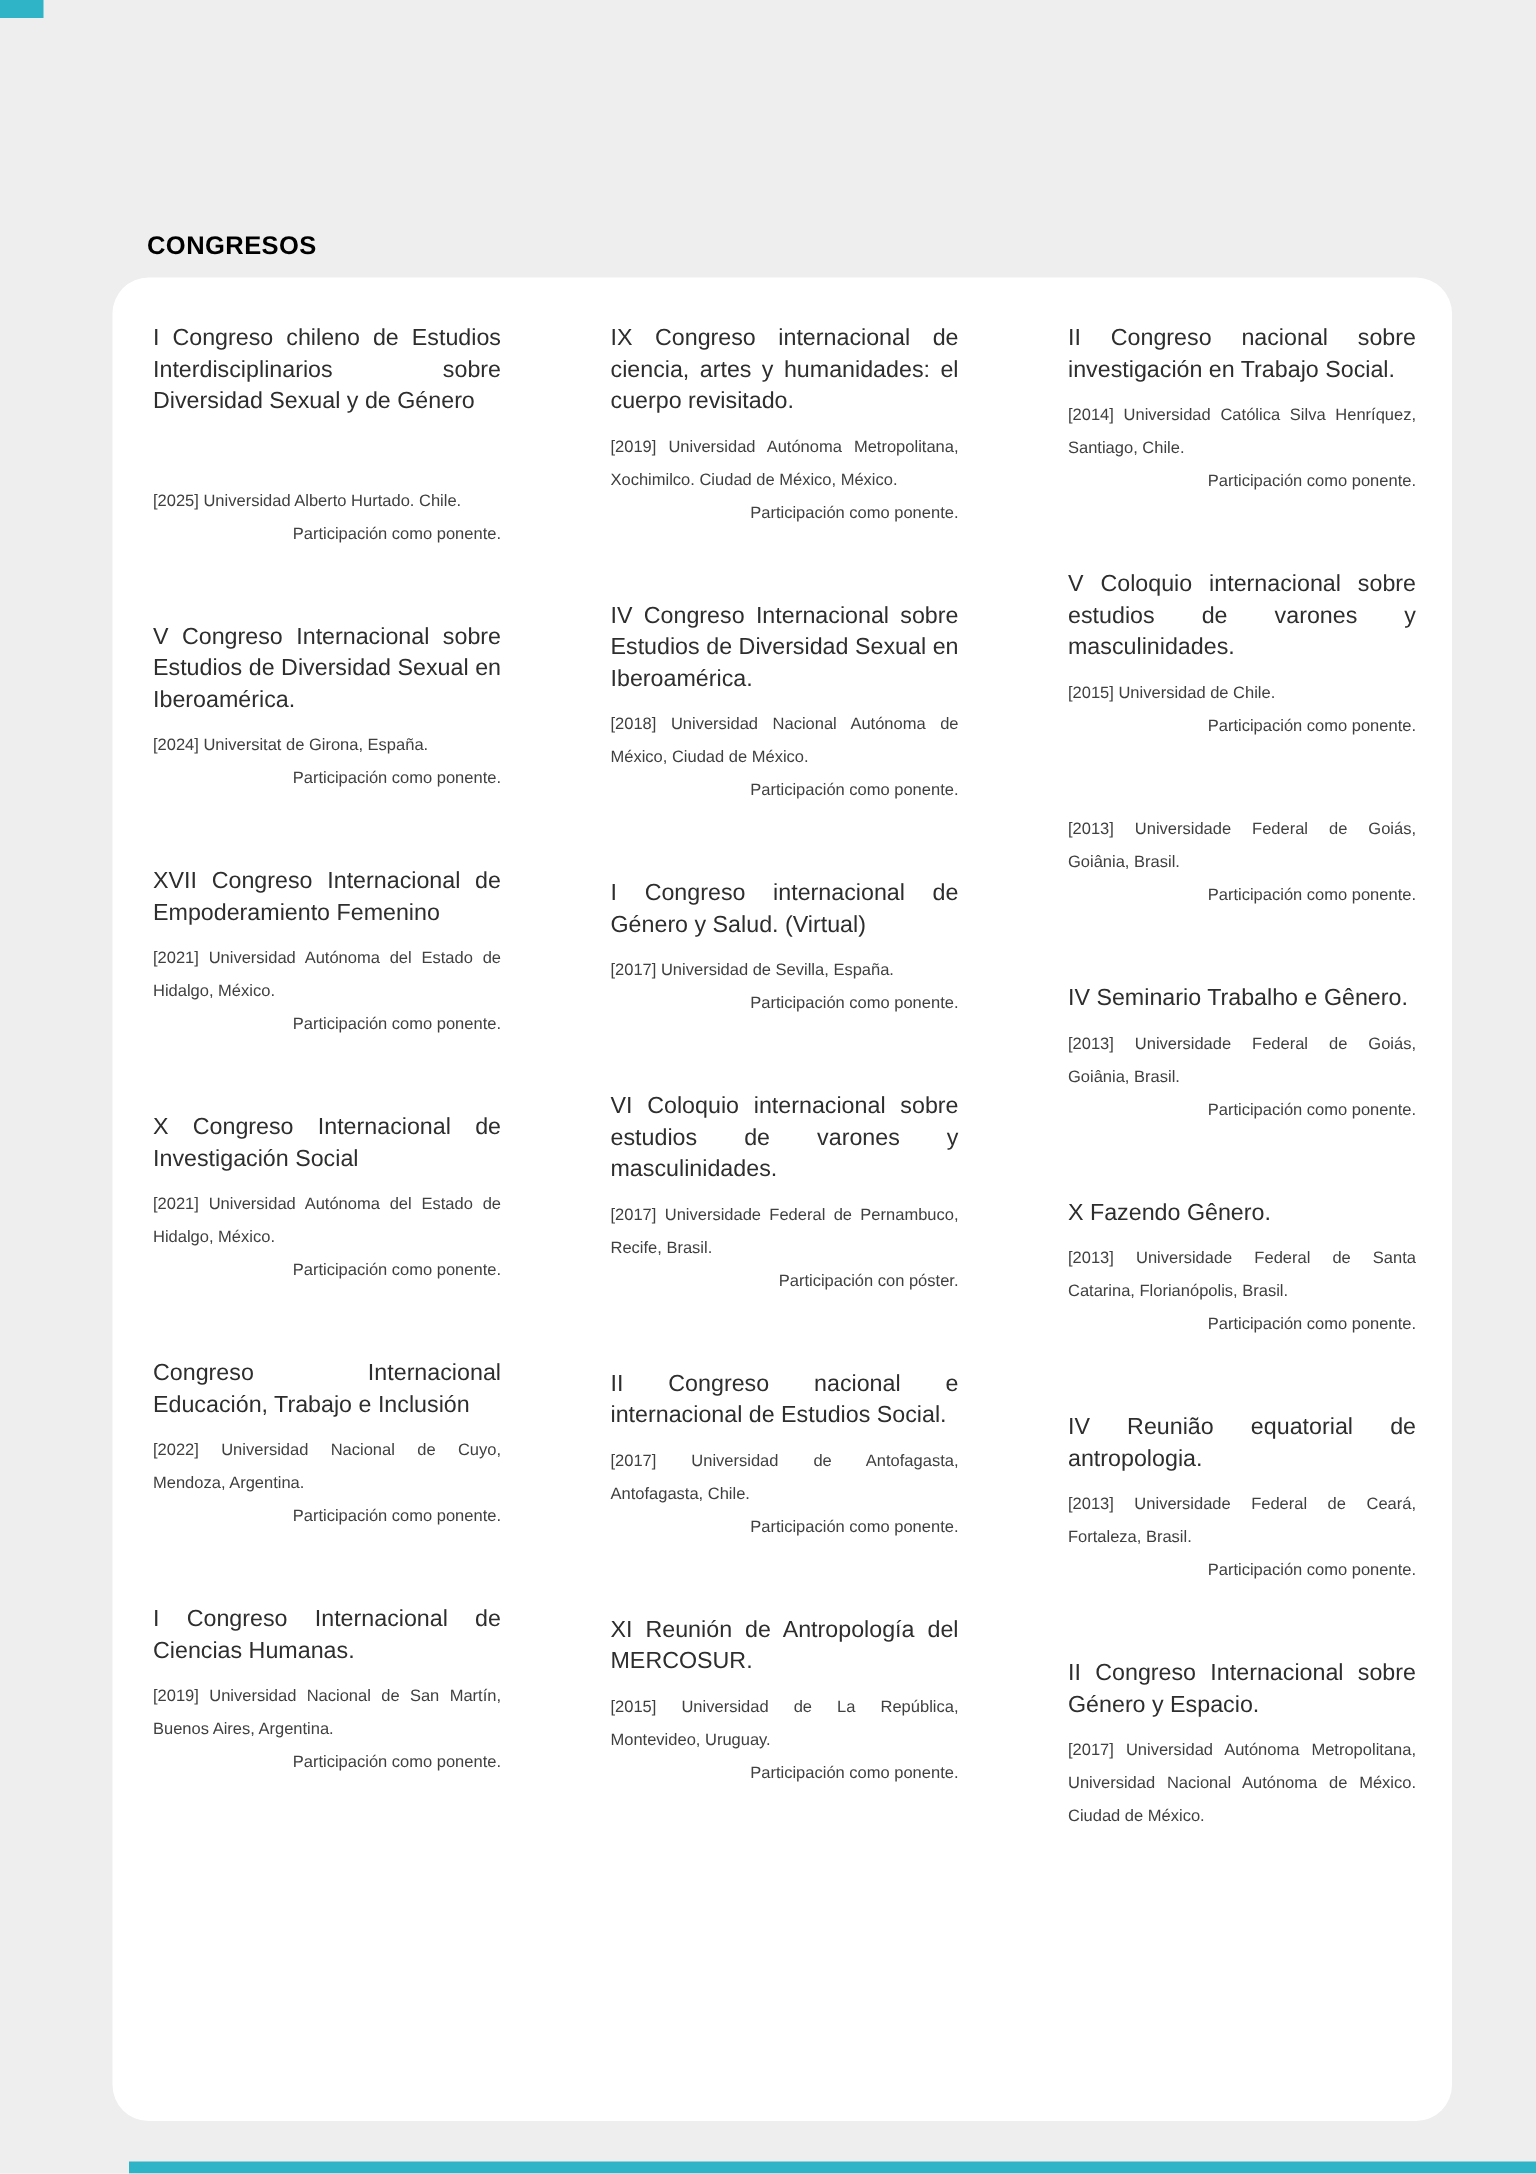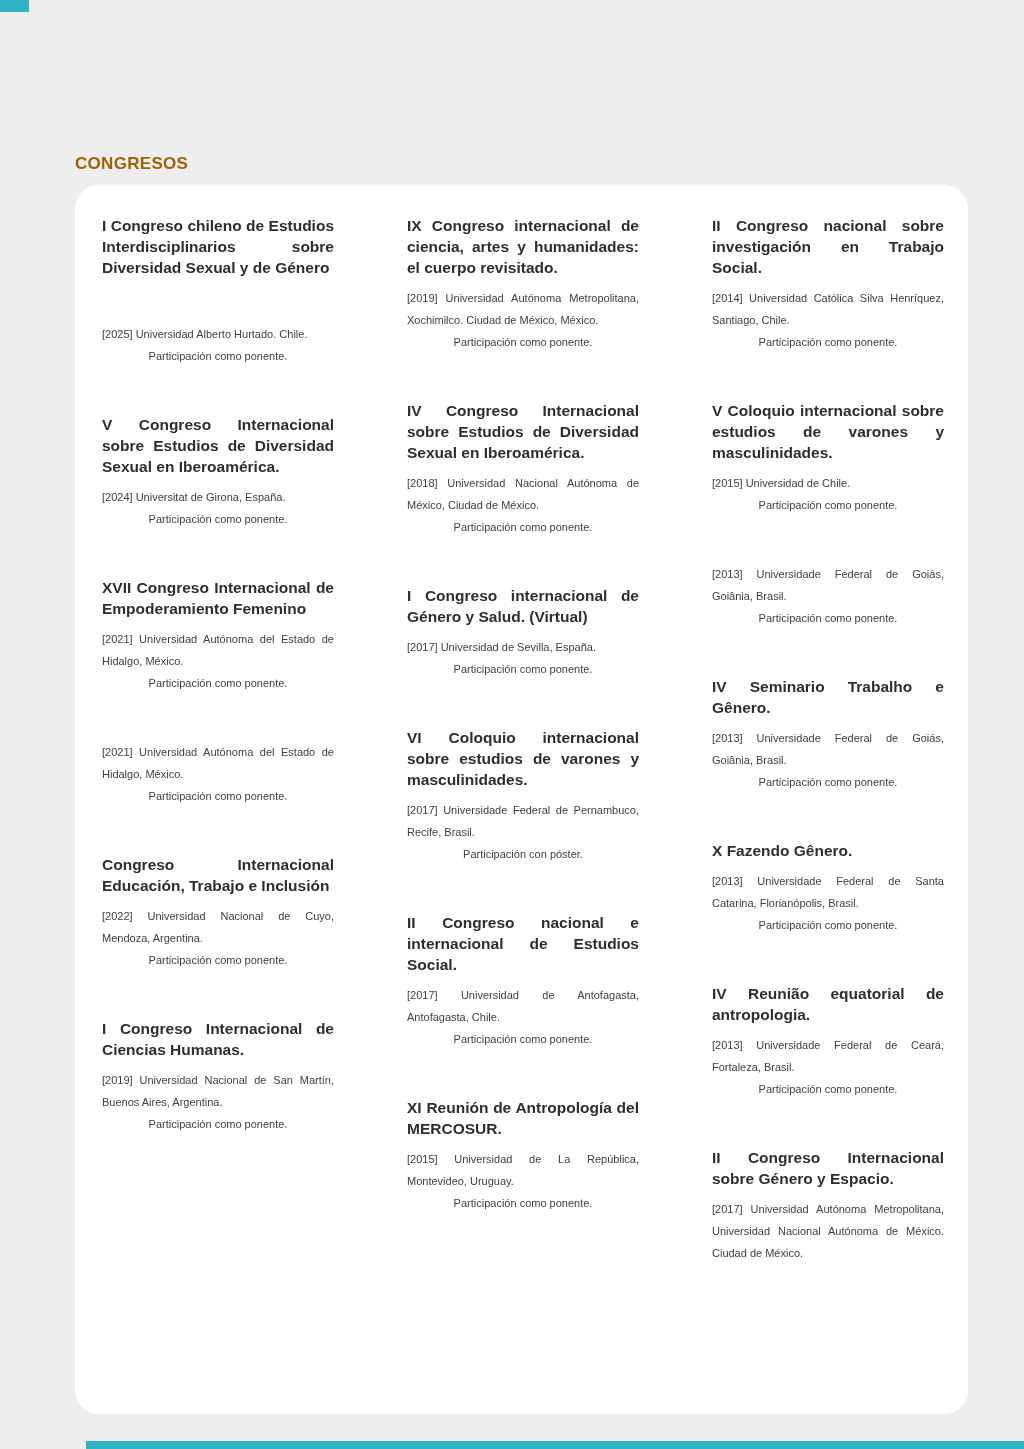--- a/index.html
+++ b/index.html
@@ -21,25 +21,25 @@
     background: #2fb3c6;
   }
   .accent-bottom {
     position: absolute;
     left: 86px; right: 0; bottom: 0;
     height: 8px;
     background: #2fb3c6;
   }
   .section-heading {
     position: absolute;
-    left: 75px; top: 140px;
+    left: 98px; top: 140px;
     font-size: 17px;
     font-weight: bold;
     letter-spacing: 0.3px;
-    color: #a16207;
+    color: #000000;
   }
   .card {
     position: absolute;
     left: 75px; top: 185px;
     width: 893px; height: 1229px;
     background: #ffffff;
     border-radius: 24px;
     box-sizing: border-box;
     padding: 30px 24px 30px 27px;
   }
@@ -49,33 +49,33 @@
   }
   .col {
     width: 232px;
     flex: 0 0 232px;
   }
   .entry { margin-bottom: 47px; }
   .entry-title {
     margin: 0 0 9px 0;
     font-size: 15.5px;
     line-height: 21px;
-    font-weight: bold;
+    font-weight: normal;
     color: #2e2e2e;
     text-align: justify;
   }
   .entry-title.title-gap { margin-bottom: 45px; }
   .entry-detail, .entry-participation {
     margin: 0;
     font-size: 11px;
     line-height: 22px;
     color: #404040;
     text-align: justify;
   }
-  .entry-participation { text-align: center; }
+  .entry-participation { text-align: right; }
 </style>
 </head>
 <body>
 
 <div class="page">
   <div class="accent-top"></div>
 
   <h2 class="section-heading">CONGRESOS</h2>
 
   <section class="card">
@@ -91,20 +91,21 @@
           <h3 class="entry-title">V Congreso Internacional sobre Estudios de Diversidad Sexual en Iberoamérica.</h3>
           <p class="entry-detail">[2024] Universitat de Girona, España.</p>
           <p class="entry-participation">Participación como ponente.</p>
         </article>
         <article class="entry">
           <h3 class="entry-title">XVII Congreso Internacional de Empoderamiento Femenino</h3>
           <p class="entry-detail">[2021] Universidad Autónoma del Estado de Hidalgo, México.</p>
           <p class="entry-participation">Participación como ponente.</p>
         </article>
         <article class="entry">
+          <h3 class="entry-title">X Congreso Internacional de Investigación Social</h3>
           <p class="entry-detail">[2021] Universidad Autónoma del Estado de Hidalgo, México.</p>
           <p class="entry-participation">Participación como ponente.</p>
         </article>
         <article class="entry">
           <h3 class="entry-title">Congreso Internacional Educación, Trabajo e Inclusión</h3>
           <p class="entry-detail">[2022] Universidad Nacional de Cuyo, Mendoza, Argentina.</p>
           <p class="entry-participation">Participación como ponente.</p>
         </article>
         <article class="entry">
           <h3 class="entry-title">I Congreso Internacional de Ciencias Humanas.</h3>

